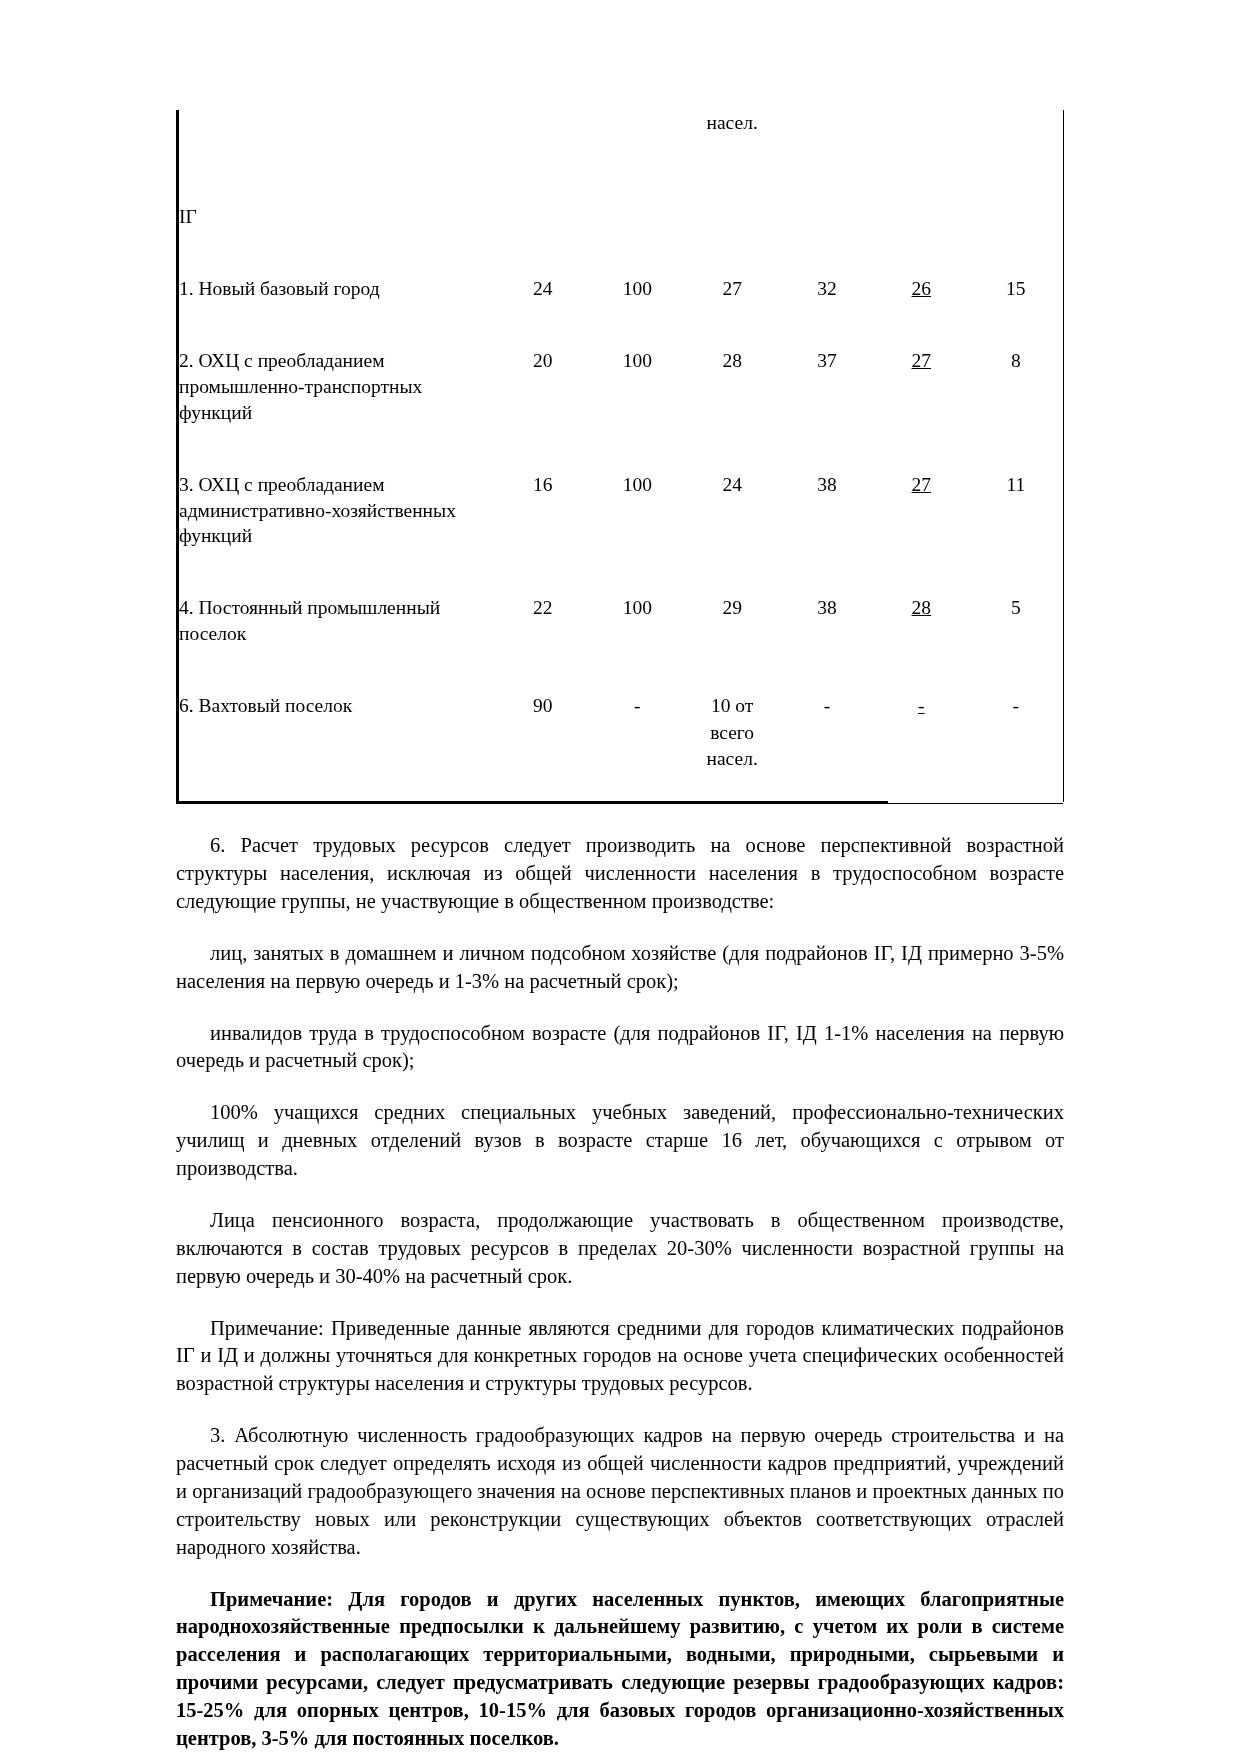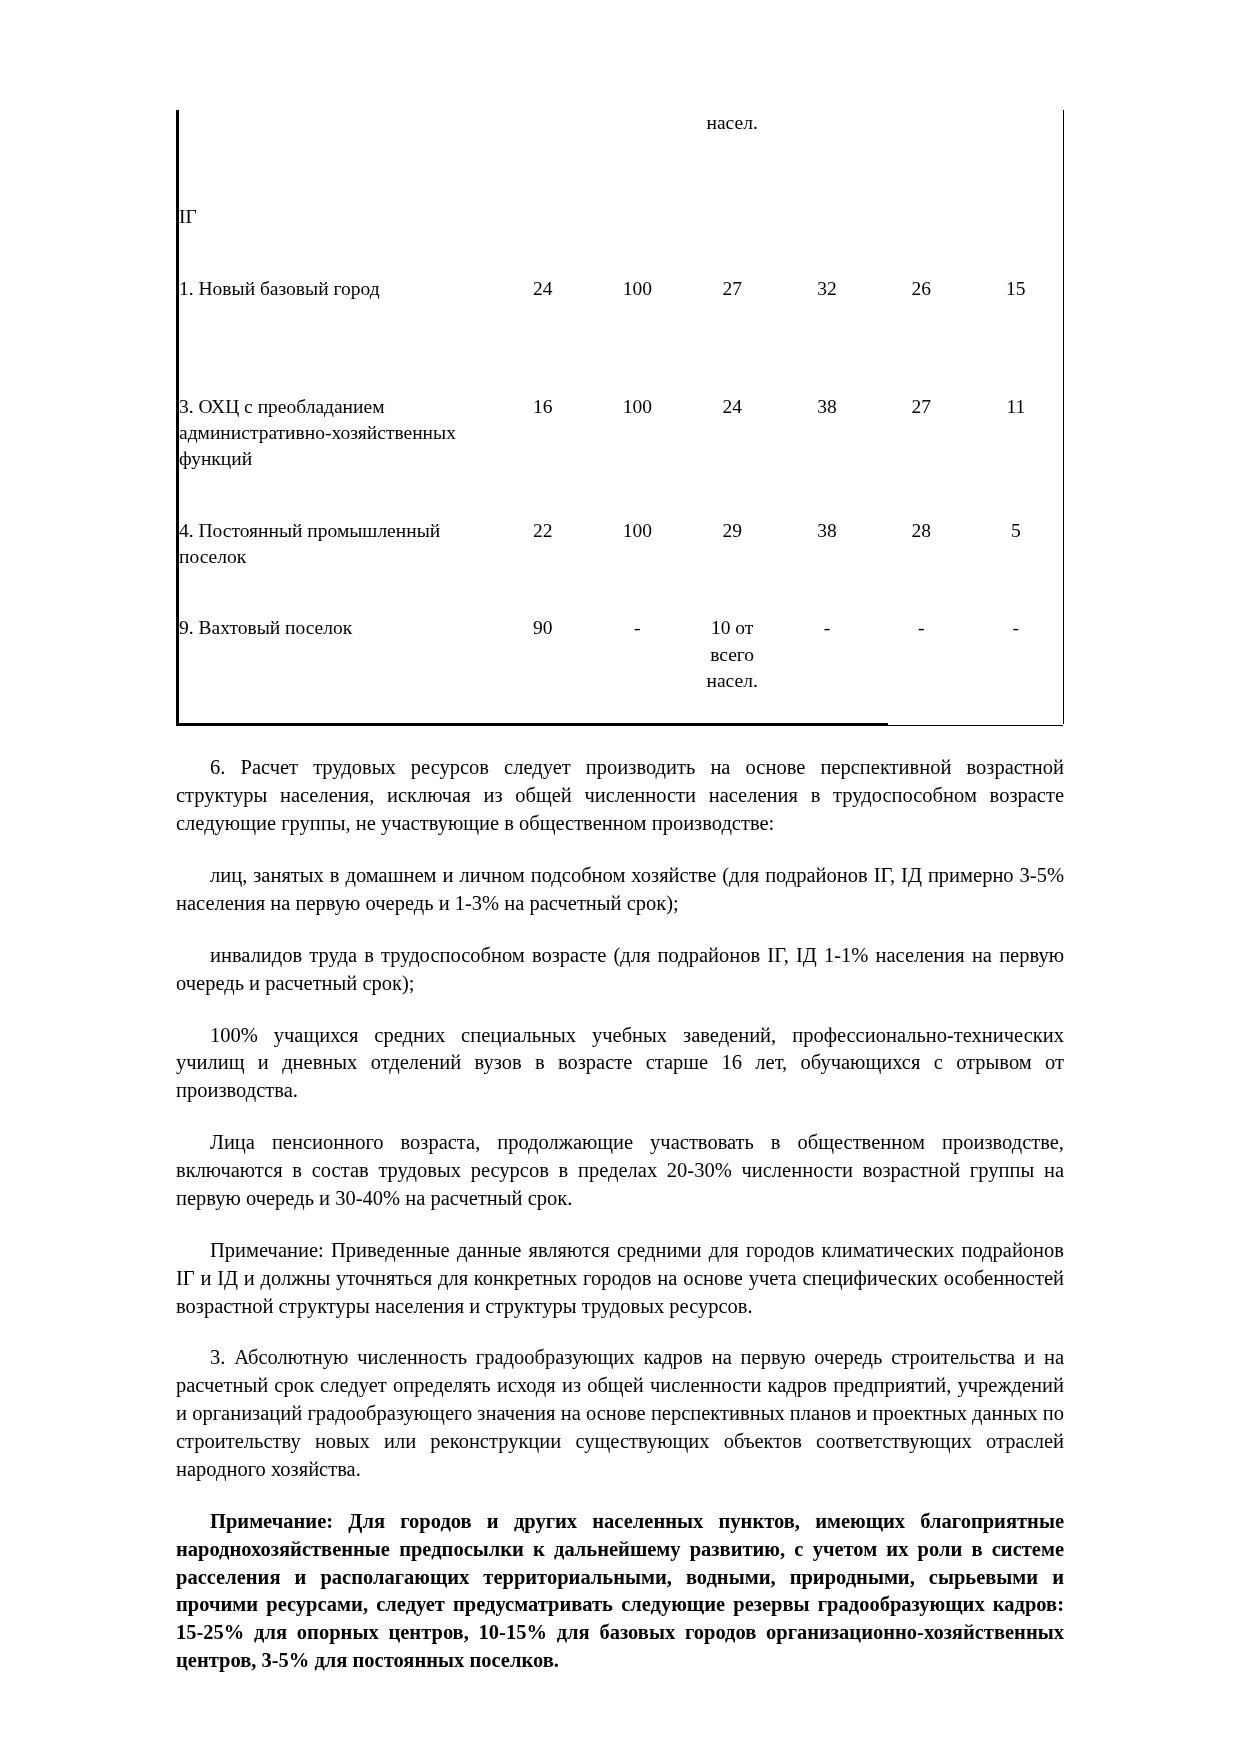--- a/index.html
+++ b/index.html
@@ -70,21 +70,21 @@
     padding-left: 14px;
     text-align: left;
   }
   td.num {
     text-align: center;
   }
   td.c1 { width: 96px; }
   td.c2 { width: 96px; }
   td.c3 { width: 96px; }
   td.c4 { width: 96px; }
-  td.c5 { width: 96px; }
+  td.c5 { width: 96px; text-decoration: underline; }
   td.c6 { width: 96px; }
   tr.spacer td { height: 46px; }
   tr.spacer-sm td { height: 26px; }
   .hdr-row td { height: 48px; }
   .hdr-nasel {
     text-align: center;
     font-size: 19.5px;
   }
   .hdr-ig {
     font-size: 19.5px;
@@ -153,20 +153,29 @@
             <td class="num c2">100</td>
             <td class="num c3">27</td>
             <td class="num c4">32</td>
             <td class="num c5">26</td>
             <td class="num c6">15</td>
           </tr>
           <tr class="spacer">
               <td colspan="7"></td>
             </tr>
 
+          <tr>
+            <td class="label-cell">2. ОХЦ с преобладанием промышленно-транспортных функций</td>
+            <td class="num c1">20</td>
+            <td class="num c2">100</td>
+            <td class="num c3">28</td>
+            <td class="num c4">37</td>
+            <td class="num c5">27</td>
+            <td class="num c6">8</td>
+          </tr>
           <tr class="spacer">
               <td colspan="7"></td>
             </tr>
 
           <tr>
             <td class="label-cell">3. ОХЦ с преобладанием административно-хозяйственных функций</td>
             <td class="num c1">16</td>
             <td class="num c2">100</td>
             <td class="num c3">24</td>
             <td class="num c4">38</td>
@@ -184,21 +193,21 @@
             <td class="num c3">29</td>
             <td class="num c4">38</td>
             <td class="num c5">28</td>
             <td class="num c6">5</td>
           </tr>
           <tr class="spacer">
               <td colspan="7"></td>
             </tr>
 
           <tr>
-            <td class="label-cell">9. Вахтовый поселок</td>
+            <td class="label-cell">6. Вахтовый поселок</td>
             <td class="num c1">90</td>
             <td class="num c2">-</td>
             <td class="num c3 stack">10 от<br>всего<br>насел.</td>
             <td class="num c4">-</td>
             <td class="num c5">-</td>
             <td class="num c6">-</td>
           </tr>
           <tr class="spacer-sm">
               <td colspan="7"></td>
             </tr>

